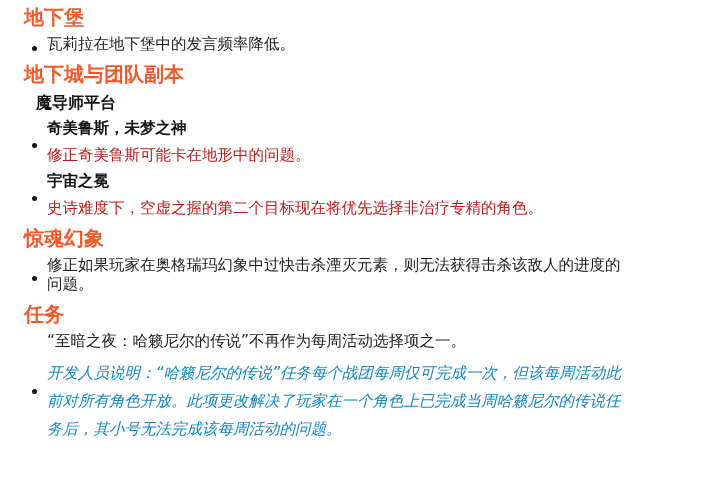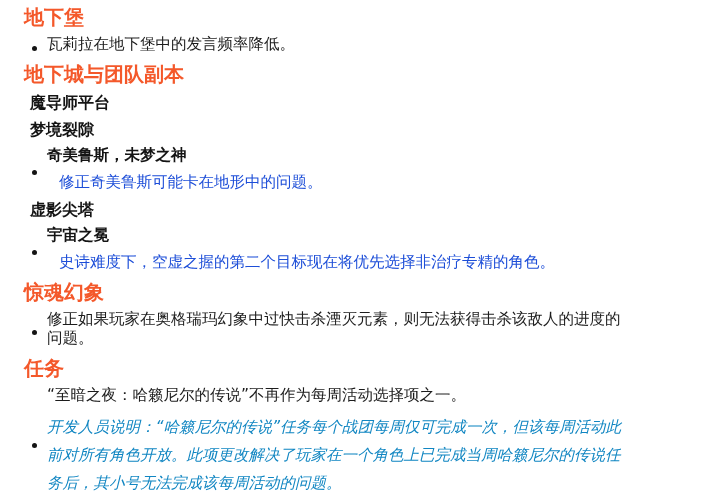--- a/index.html
+++ b/index.html
@@ -20,44 +20,44 @@
     line-height: 21px;
     font-weight: 700;
     margin: 10px 0 6px 0;
   }
   h2.section-heading.first { margin-top: 7px; }
   h3.sub-heading {
     color: #141414;
     font-size: 16px;
     line-height: 18px;
     font-weight: 700;
-    margin: 9px 0 7px 6px;
+    margin: 9px 0 7px 12px;
   }
   .li {
     display: flex;
     align-items: center;
     margin: 7px 0;
     font-size: 15.5px;
     line-height: 19px;
   }
   .dot {
     flex: 0 0 auto;
     width: 5px;
     height: 5px;
     border-radius: 50%;
     background: #141414;
     margin: 7px 10px 0 8px;
   }
   .li-body { flex: 1 1 auto; }
   .li-title { font-weight: 700; color: #141414; }
   .li-sub {
-    margin: 8px 0 0 12px;
+    margin: 8px 0 0 0;
     font-size: 15.5px;
     line-height: 19px;
-    color: #1d4ed8;
+    color: #b91c1c;
   }
   .dev-note {
     margin: 8px 0 0 0;
     max-width: 655px;
     color: #1186c2;
     font-style: italic;
     font-size: 15.5px;
     line-height: 28px;
   }
 </style>
@@ -71,31 +71,29 @@
   <div class="li">
     <span class="dot"></span>
     <div class="li-body">瓦莉拉在地下堡中的发言频率降低。</div>
   </div>
 
   <h2 class="section-heading">地下城与团队副本</h2>
 
   <h3 class="sub-heading">魔导师平台</h3>
 
 
-  <h3 class="sub-heading">梦境裂隙</h3>
 
   <div class="li">
     <span class="dot"></span>
     <div class="li-body">
       <div class="li-title">奇美鲁斯，未梦之神</div>
       <p class="li-sub">修正奇美鲁斯可能卡在地形中的问题。</p>
     </div>
   </div>
 
-  <h3 class="sub-heading">虚影尖塔</h3>
 
   <div class="li">
     <span class="dot"></span>
     <div class="li-body">
       <div class="li-title">宇宙之冕</div>
       <p class="li-sub">史诗难度下，空虚之握的第二个目标现在将优先选择非治疗专精的角色。</p>
     </div>
   </div>
 
   <h2 class="section-heading">惊魂幻象</h2>

